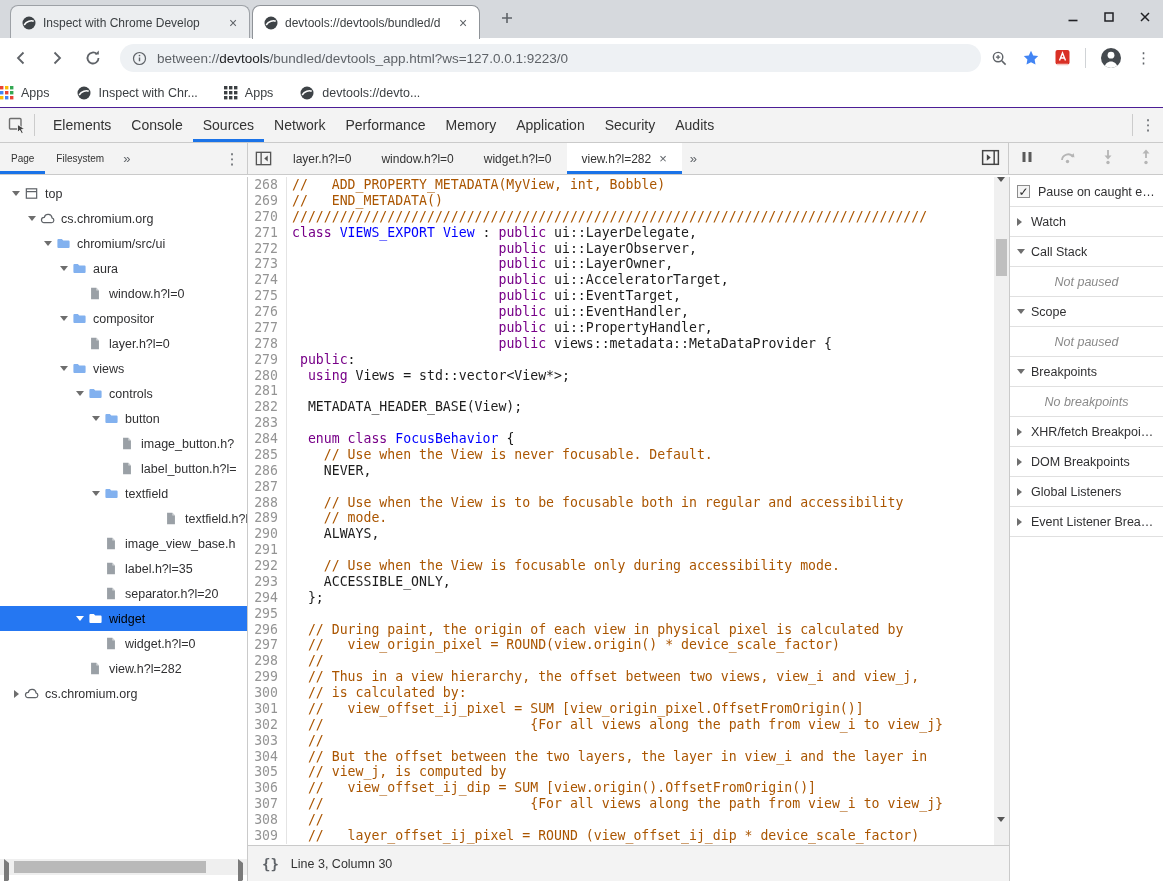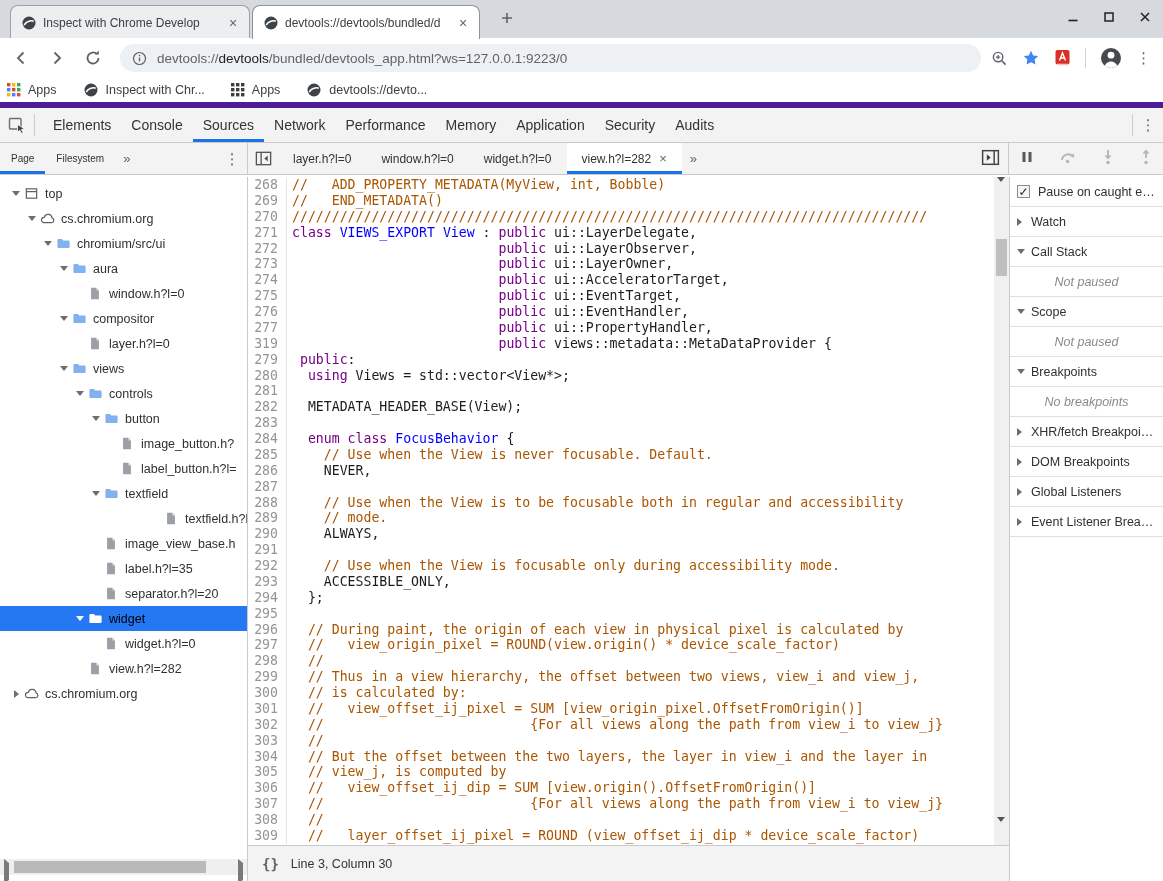--- a/index.html
+++ b/index.html
@@ -20,22 +20,22 @@
   .wctl span { width:12px; height:12px; display:inline-block; }
 
   .toolbar { position:absolute; top:38px; left:0; right:0; height:40px; background:#fff; display:flex; align-items:center; }
   .navbtn { width:30px; height:30px; display:flex; align-items:center; justify-content:center; margin-left:6px; }
   .omnibox { flex:1; height:28px; margin:0 10px 0 12px; background:#eef1f4; border-radius:14px; display:flex; align-items:center;
              padding:0 12px; font-size:13.5px; color:#5f6368; white-space:nowrap; overflow:hidden; }
   .omnibox .host { color:#202124; }
   .obicons { display:flex; align-items:center; gap:14px; margin-right:12px; }
   .vsep { width:1px; height:20px; background:#d0d3d6; }
 
-  .bookmarks { position:absolute; top:78px; left:0; right:0; height:30px; background:#fff; border-bottom:6px solid #4c1d95;
-               display:flex; align-items:center; padding-left:7px; }
+  .bookmarks { position:absolute; top:78px; left:0; right:0; height:30px; background:#fff; border-bottom:1px solid #4c1d95;
+               display:flex; align-items:center; padding-left:0; }
   .bmitem { display:flex; align-items:center; gap:7px; margin-right:26px; font-size:12.5px; color:#3c4043; }
 
   
   .devtools { position:absolute; top:108px; left:0; right:0; bottom:0; background:#fff; }
   .dt-toolbar { height:35px; background:#f3f3f3; border-bottom:1px solid #cacaca; display:flex; align-items:stretch; }
   .dt-tab { display:flex; align-items:center; padding:0 10px; font-size:14px; color:#333; border-bottom:3px solid transparent; padding-top:3px; }
   .dt-tab.sel { border-bottom-color:#1a73e8; }
   .iconbtn { width:34px; display:flex; align-items:center; justify-content:center; }
   .spacer { flex:1; }
   .menudots { font-size:15px; color:#5f6368; width:30px; text-align:center; display:flex; align-items:center; justify-content:center; }
@@ -150,21 +150,21 @@
           <path d="M14.5 9a5.5 5.5 0 1 1-1.6-3.9" fill="none" stroke="#5f6368" stroke-width="1.8"></path>
           <path d="M14.8 1.5v4h-4z" fill="#5f6368"></path>
         </svg>
     </span>
     <div class="omnibox">
       <svg width="15" height="15" viewBox="0 0 16 16" style="flex:none;margin-right:10px">
           <circle cx="8" cy="8" r="6.4" fill="none" stroke="#5f6368" stroke-width="1.3"></circle>
           <path d="M8 7v4" stroke="#5f6368" stroke-width="1.5"></path>
           <circle cx="8" cy="4.8" r="0.9" fill="#5f6368"></circle>
         </svg>
-      <span><span>devtools://</span><span class="host">devtools</span><span>/bundled/devtools_app.html?ws=127.0.0.1:9223/0</span></span>
+      <span><span>between://</span><span class="host">devtools</span><span>/bundled/devtools_app.html?ws=127.0.0.1:9223/0</span></span>
     </div>
     <div class="obicons">
       <svg width="17" height="17" viewBox="0 0 18 18">
           <circle cx="7.5" cy="7.5" r="5" fill="none" stroke="#5f6368" stroke-width="1.5"></circle>
           <path d="M11.5 11.5l4 4" stroke="#5f6368" stroke-width="1.6"></path>
           <path d="M5.2 7.5h4.6M7.5 5.2v4.6" stroke="#5f6368" stroke-width="1.3"></path>
         </svg>
       <svg width="18" height="18" viewBox="0 0 18 18">
           <path d="M9 1.8l2.2 4.6 5 .7-3.6 3.5.9 5-4.5-2.4-4.5 2.4.9-5L1.8 7.1l5-.7z" fill="#4285f4"></path>
         </svg>
@@ -563,21 +563,21 @@
             <div class="cline"><span class="ln">268</span><span class="ct"><span class="tok-c">//   ADD_PROPERTY_METADATA(MyView, int, Bobble)</span></span></div>
             <div class="cline"><span class="ln">269</span><span class="ct"><span class="tok-c">//   END_METADATA()</span></span></div>
             <div class="cline"><span class="ln">270</span><span class="ct"><span class="tok-c">////////////////////////////////////////////////////////////////////////////////</span></span></div>
             <div class="cline"><span class="ln">271</span><span class="ct"><span class="tok-k">class</span><span class="tok-p"> </span><span class="tok-d">VIEWS_EXPORT</span><span class="tok-p"> </span><span class="tok-d">View</span><span class="tok-p"> : </span><span class="tok-k">public</span><span class="tok-p"> ui::LayerDelegate,</span></span></div>
             <div class="cline"><span class="ln">272</span><span class="ct"><span class="tok-p">                          </span><span class="tok-k">public</span><span class="tok-p"> ui::LayerObserver,</span></span></div>
             <div class="cline"><span class="ln">273</span><span class="ct"><span class="tok-p">                          </span><span class="tok-k">public</span><span class="tok-p"> ui::LayerOwner,</span></span></div>
             <div class="cline"><span class="ln">274</span><span class="ct"><span class="tok-p">                          </span><span class="tok-k">public</span><span class="tok-p"> ui::AcceleratorTarget,</span></span></div>
             <div class="cline"><span class="ln">275</span><span class="ct"><span class="tok-p">                          </span><span class="tok-k">public</span><span class="tok-p"> ui::EventTarget,</span></span></div>
             <div class="cline"><span class="ln">276</span><span class="ct"><span class="tok-p">                          </span><span class="tok-k">public</span><span class="tok-p"> ui::EventHandler,</span></span></div>
             <div class="cline"><span class="ln">277</span><span class="ct"><span class="tok-p">                          </span><span class="tok-k">public</span><span class="tok-p"> ui::PropertyHandler,</span></span></div>
-            <div class="cline"><span class="ln">319</span><span class="ct"><span class="tok-p">                          </span><span class="tok-k">public</span><span class="tok-p"> views::metadata::MetaDataProvider {</span></span></div>
+            <div class="cline"><span class="ln">278</span><span class="ct"><span class="tok-p">                          </span><span class="tok-k">public</span><span class="tok-p"> views::metadata::MetaDataProvider {</span></span></div>
             <div class="cline"><span class="ln">279</span><span class="ct"><span class="tok-p"> </span><span class="tok-k">public</span><span class="tok-p">:</span></span></div>
             <div class="cline"><span class="ln">280</span><span class="ct"><span class="tok-p">  </span><span class="tok-k">using</span><span class="tok-p"> Views = std::vector&lt;View*&gt;;</span></span></div>
             <div class="cline"><span class="ln">281</span><span class="ct"></span></div>
             <div class="cline"><span class="ln">282</span><span class="ct"><span class="tok-p">  METADATA_HEADER_BASE(View);</span></span></div>
             <div class="cline"><span class="ln">283</span><span class="ct"></span></div>
             <div class="cline"><span class="ln">284</span><span class="ct"><span class="tok-p">  </span><span class="tok-k">enum</span><span class="tok-p"> </span><span class="tok-k">class</span><span class="tok-p"> </span><span class="tok-d">FocusBehavior</span><span class="tok-p"> {</span></span></div>
             <div class="cline"><span class="ln">285</span><span class="ct"><span class="tok-c">    // Use when the View is never focusable. Default.</span></span></div>
             <div class="cline"><span class="ln">286</span><span class="ct"><span class="tok-p">    NEVER,</span></span></div>
             <div class="cline"><span class="ln">287</span><span class="ct"></span></div>
             <div class="cline"><span class="ln">288</span><span class="ct"><span class="tok-c">    // Use when the View is to be focusable both in regular and accessibility</span></span></div>

